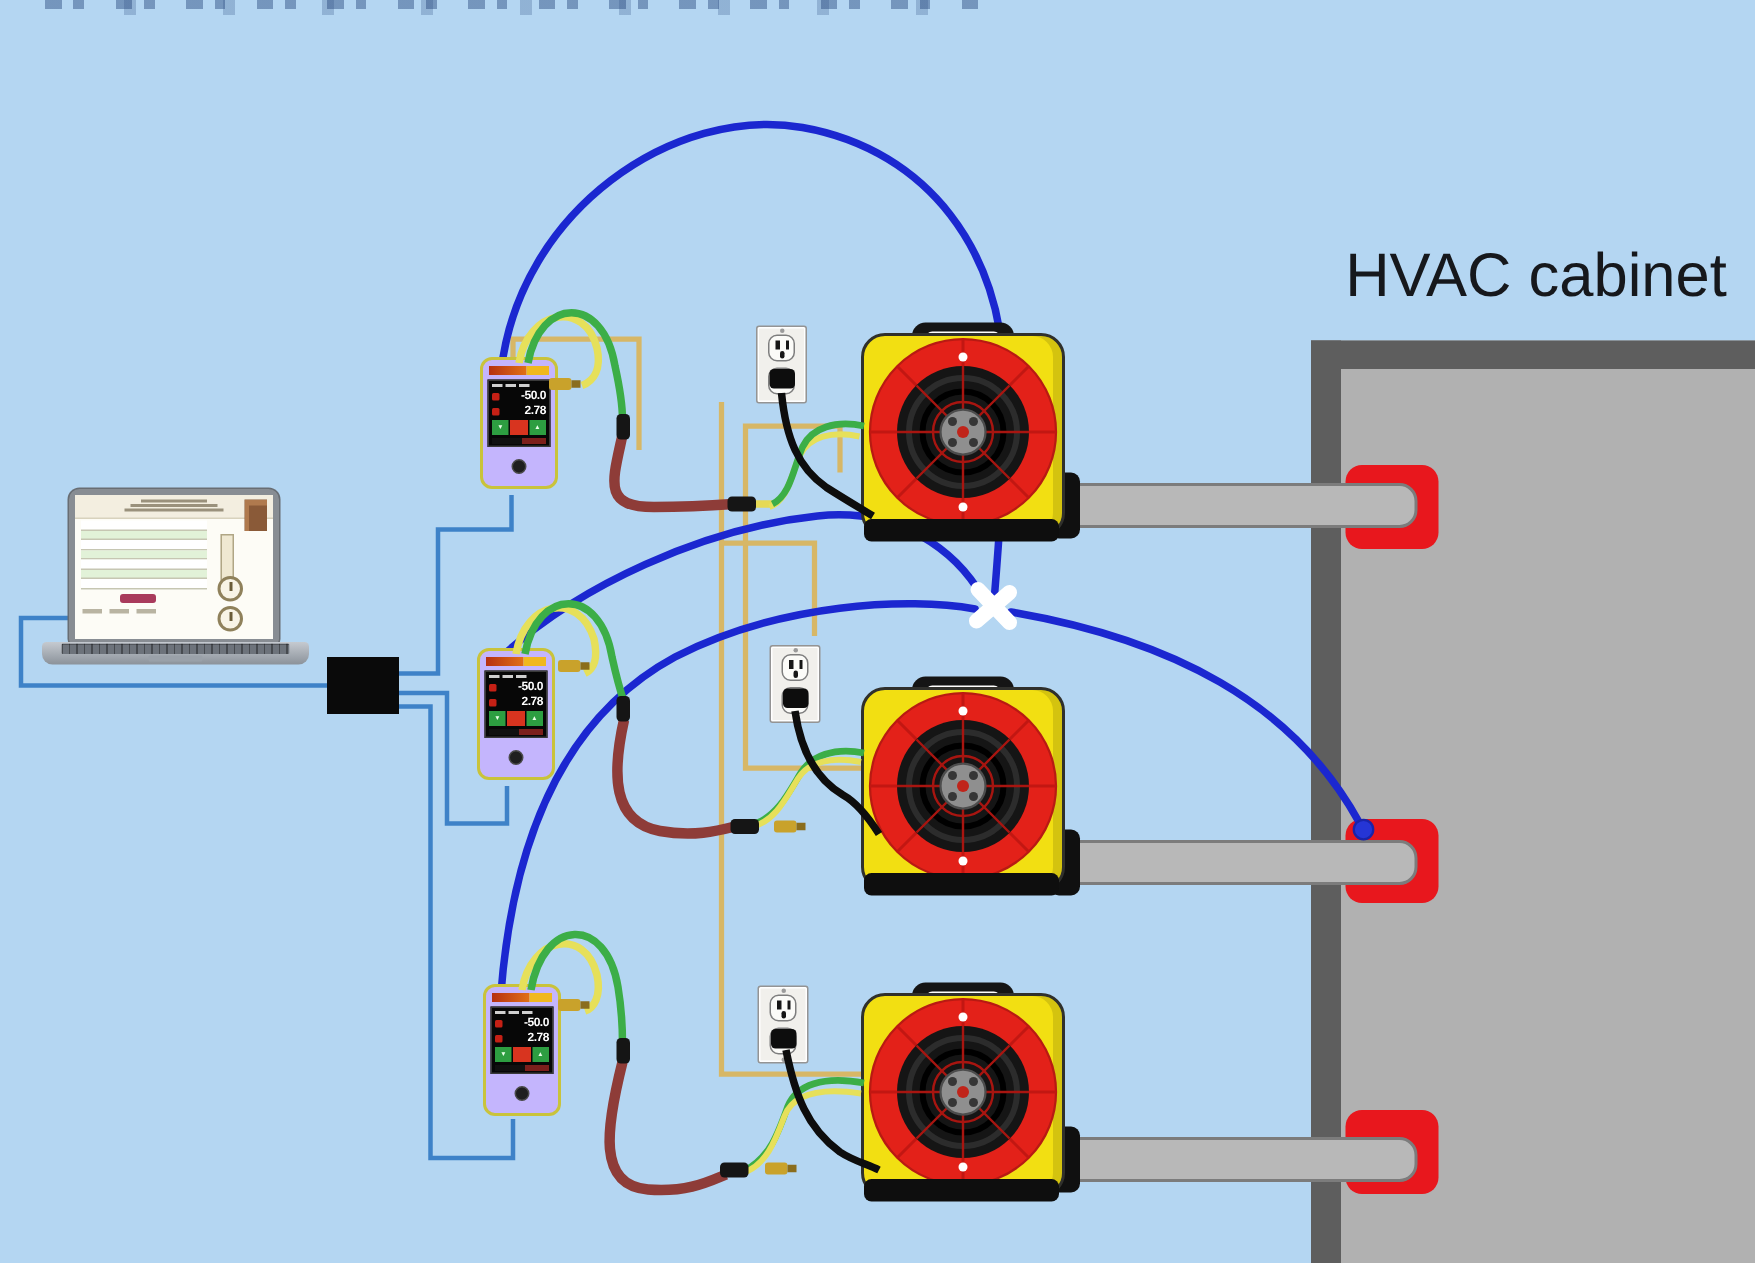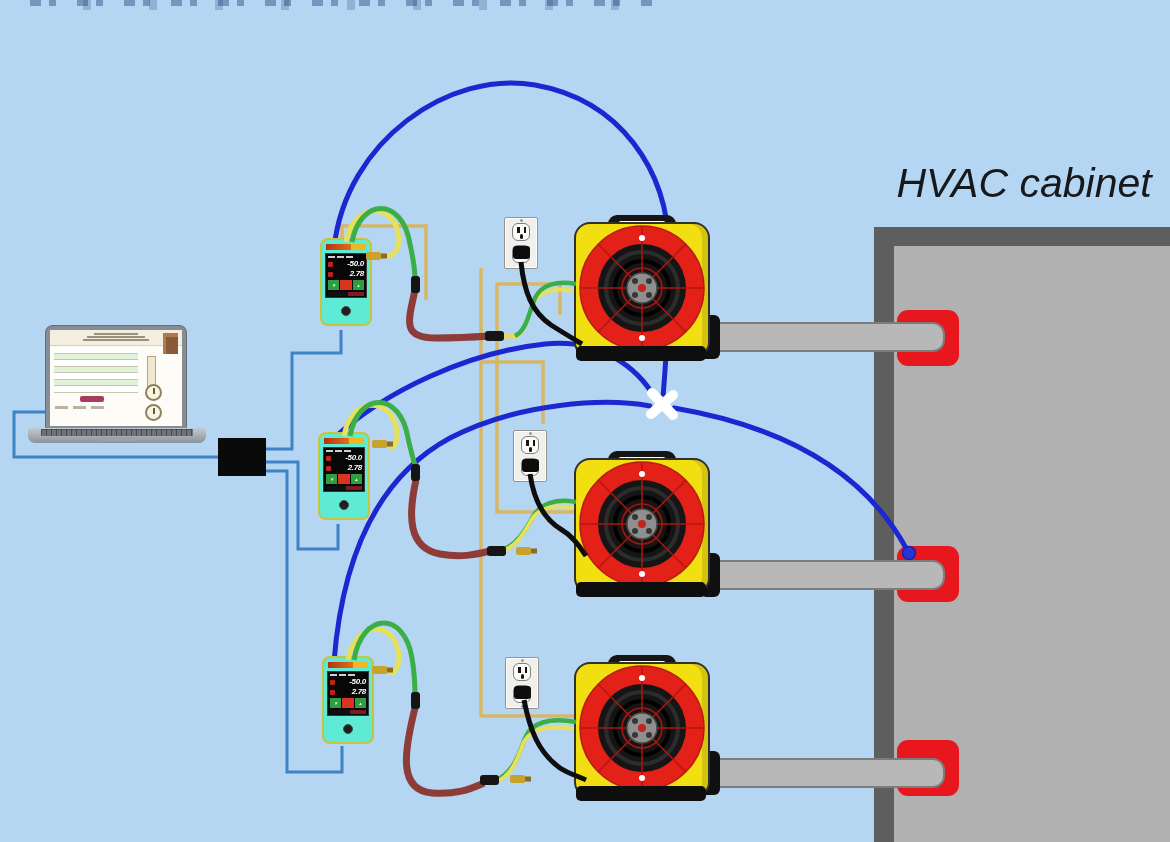--- a/index.html
+++ b/index.html
@@ -1,18 +1,18 @@
 <!DOCTYPE html>
 <html><head>
 <meta charset="utf-8">
 <style>
   html,body{margin:0;padding:0;}
   .scene{position:relative;width:1170px;height:842px;background:#b4d6f2;overflow:hidden;
          font-family:"Liberation Sans",sans-serif;}
-  .abs{position:absolute;font-style:italic;}
+  .abs{position:absolute;}
   svg.layer{position:absolute;left:0;top:0;width:1170px;height:842px;pointer-events:none;}
   #layer-back{z-index:2;}
   #layer-front{z-index:8;}
 
   
   .top-crop1{left:30px;top:0;width:630px;height:6px;z-index:1;opacity:.45;
     background:repeating-linear-gradient(90deg,#27477c 0 11px,transparent 11px 19px,#27477c 19px 26px,transparent 26px 47px);}
   .top-crop2{left:60px;top:0;width:560px;height:10px;z-index:1;opacity:.25;
     background:repeating-linear-gradient(90deg,transparent 0 23px,#27477c 23px 31px,transparent 31px 66px);}
 
@@ -38,21 +38,21 @@
   .outlet{width:34px;height:52px;background:#f1f0ec;border:1px solid #949494;border-radius:2px;
           z-index:5;box-sizing:border-box;box-shadow:inset 0 0 0 1px #ffffff;}
   .recep{position:absolute;left:7px;width:18px;height:18px;background:#fbfbf8;border:1px solid #7e7e7e;
          border-radius:6px;box-sizing:border-box;}
   .recep .sl{position:absolute;top:3px;width:2.5px;height:6px;background:#161616;}
   .recep .gr{position:absolute;left:6.5px;top:10px;width:3.5px;height:4.5px;background:#161616;border-radius:2px;}
   .screw{position:absolute;left:15px;width:3px;height:3px;border-radius:50%;background:#9b9b9b;}
   .plug{position:absolute;left:8px;top:28px;width:17px;height:13px;background:#0d0d0d;border-radius:3px;z-index:6;}
 
   
-  .meter{width:52px;height:88px;background:#5eead4;border:2px solid #c9c33b;border-radius:8px;
+  .meter{width:52px;height:88px;background:#c4b5fd;border:2px solid #c9c33b;border-radius:8px;
          z-index:5;box-sizing:border-box;}
   .m-logo{margin:4px 4px 0;height:6px;display:flex;}
   .m-logo-l{flex:0 0 62%;background:linear-gradient(90deg,#b63112,#e07016);}
   .m-logo-r{flex:1;background:#f0b81e;}
   .m-screen{margin:3px 3px 0;height:45px;background:#070707;border:1px solid #3a3a3a;position:relative;padding:2px;box-sizing:border-box;}
   .m-topbar{display:flex;gap:2px;}
   .m-topbar i{display:block;width:7px;height:2px;background:#cfcfcf;}
   .m-row{display:flex;align-items:center;justify-content:space-between;margin-top:2px;height:8px;}
   .m-ico{width:5px;height:5px;background:#c52015;border-radius:1px;}
   .m-val{color:#fff;font-weight:bold;font-size:8px;line-height:8px;letter-spacing:-.3px;}

